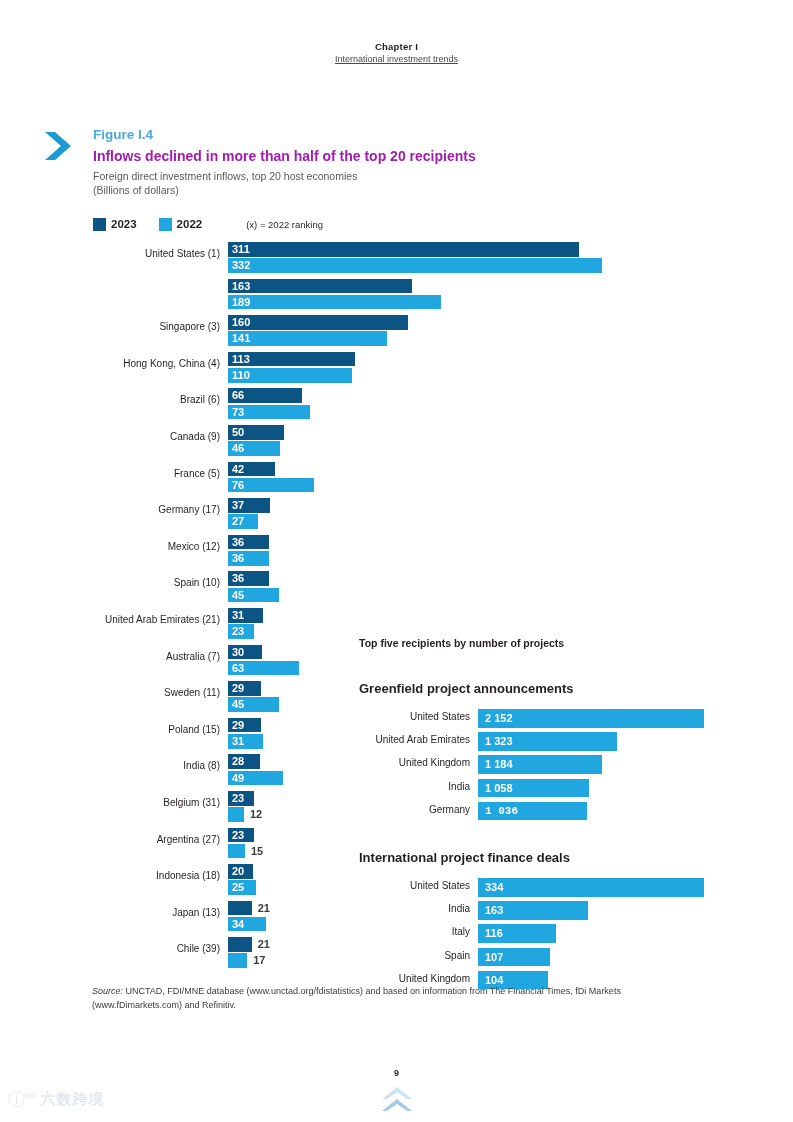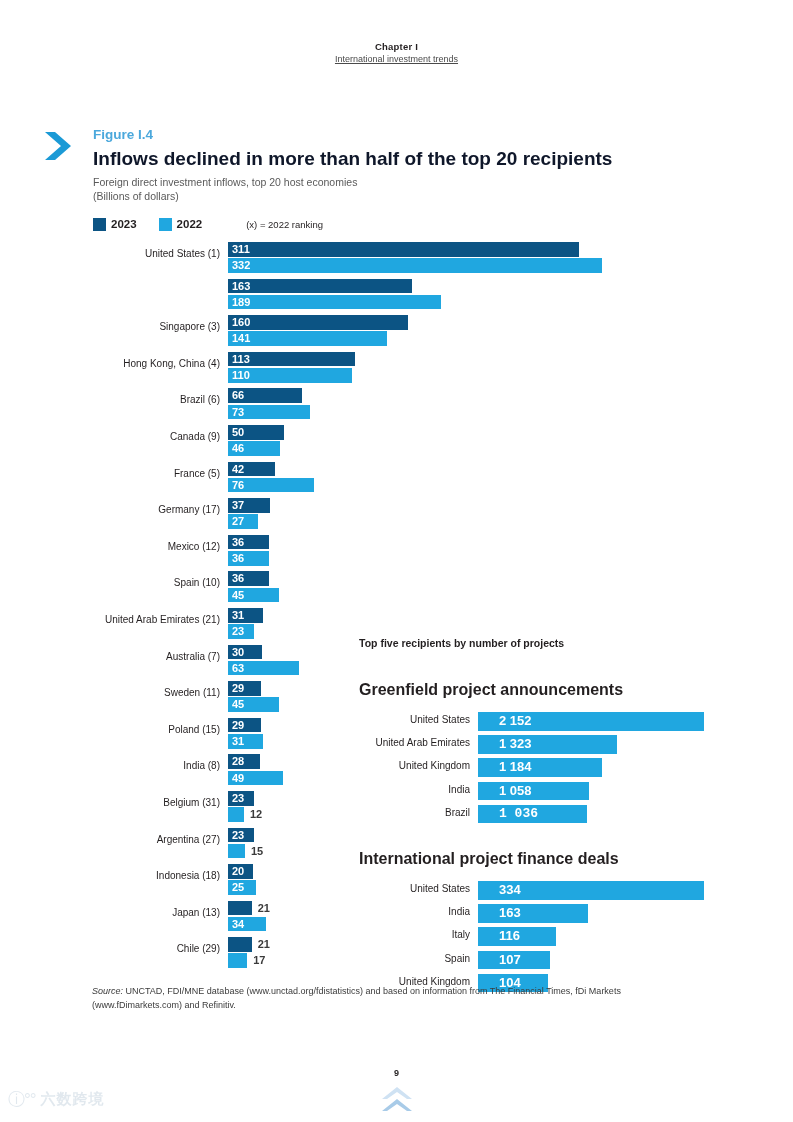--- a/index.html
+++ b/index.html
@@ -15,21 +15,21 @@
 
   
   .runhead{position:absolute;top:41px;left:0;width:793px;text-align:center;}
   .runhead .chap{font-size:9.5px;font-weight:bold;color:#231f20;letter-spacing:.2px;}
   .runhead .sub{font-size:9px;color:#4a4a4a;margin-top:2px;text-decoration:underline;}
 
   
   .figblock{position:absolute;left:93px;top:128px;width:640px;}
   .arrow{position:absolute;left:-52px;top:2px;width:34px;height:32px;}
   .figno{font-size:13.5px;font-weight:bold;color:#4ba8dc;line-height:1.1;}
-  .figtitle{font-size:19px;font-weight:bold;color:#0f172a;margin-top:5px;line-height:1.15;}
+  .figtitle{font-size:14px;font-weight:bold;color:#a21caf;margin-top:5px;line-height:1.15;}
   .figsub{font-size:10.5px;color:#5a5a5a;margin-top:5px;line-height:1.35;}
   .figunit{font-size:10.5px;color:#5a5a5a;line-height:1.35;}
 
   
   .legend{position:absolute;left:93px;top:218px;display:flex;align-items:center;}
   .lg{display:flex;align-items:flex-start;margin-right:22px;}
   .swatch{width:13px;height:13px;margin-right:5px;display:inline-block;}
   .lglab{font-size:11.5px;font-weight:bold;color:#231f20;}
   .lgnote{font-size:9.5px;color:#231f20;margin-left:22px;}
 
@@ -42,27 +42,27 @@
   .bars{position:absolute;left:228px;top:2px;}
   .bar{position:relative;height:14.6px;margin-bottom:1.6px;}
   .bar .fill{position:absolute;left:0;top:0;height:100%;}
   .bar .val{position:absolute;left:4px;top:0px;font-size:11px;font-weight:bold;
             color:#ffffff;line-height:14.6px;}
   .bar .val.out{color:#3b3b3b;}
 
   
   .inset{position:absolute;left:359px;margin-top:20px;}
   .inset-title{font-size:10.5px;font-weight:bold;color:#231f20;}
-  .inset-sub{font-size:16px;font-weight:bold;color:#231f20;text-align:center;}
+  .inset-sub{font-size:13px;font-weight:bold;color:#231f20;text-align:center;}
   .irow{position:relative;height:23.2px;}
   .ilab{position:absolute;left:0;width:111px;text-align:right;top:3px;
         font-size:10px;color:#231f20;}
   .ibar{position:absolute;left:119px;top:1px;height:18.5px;}
   .ibar .ifill{position:absolute;left:0;top:0;height:100%;}
-  .ibar .ival{position:absolute;left:21px;top:0;font-size:13px;font-weight:bold;
+  .ibar .ival{position:absolute;left:7px;top:0;font-size:11px;font-weight:bold;
               color:#ffffff;line-height:18.5px;text-align:center;}
 
   
   .source{position:absolute;left:92px;top:985px;width:600px;
           font-size:9px;color:#3b3b3b;line-height:1.5;}
   .source i{font-style:italic;}
 
   
   .pageno{position:absolute;left:0;top:1068px;width:793px;text-align:center;
           font-size:9px;font-weight:bold;color:#231f20;}
@@ -384,21 +384,21 @@
             <div class="val out" style="left: 29.688px;">21</div>
           </div>
           <div class="bar" style="width: 38.352px;">
             <div class="fill" style="width: 38.352px; background: rgb(32, 167, 224);"></div>
             <div class="val">34</div>
           </div>
         </div>
       </div>
       <div class="row">
         <div class="clabwrap">
-          <div class="clab">Chile (29)</div>
+          <div class="clab">Chile (39)</div>
         </div>
         <div class="bars">
           <div class="bar" style="width: 23.688px;">
             <div class="fill" style="width: 23.688px; background: rgb(12, 84, 132);"></div>
             <div class="val out" style="left: 29.688px;">21</div>
           </div>
           <div class="bar" style="width: 19.176px;">
             <div class="fill" style="width: 19.176px; background: rgb(32, 167, 224);"></div>
             <div class="val out" style="left: 25.176px;">17</div>
           </div>
@@ -435,21 +435,21 @@
           </div>
         </div>
         <div class="irow">
           <div class="ilab">India</div>
           <div class="ibar" style="width: 111.09px;">
             <div class="ifill" style="width: 111.09px; background: rgb(32, 167, 224);"></div>
             <div class="ival">1 058</div>
           </div>
         </div>
         <div class="irow">
-          <div class="ilab">Brazil</div>
+          <div class="ilab">Germany</div>
           <div class="ibar" style="width: 108.78px; font-family: Liberation Mono, monospace;">
             <div class="ifill" style="width: 108.78px; background: rgb(32, 167, 224);"></div>
             <div class="ival">1 036</div>
           </div>
         </div>
       </div>
   </div>
 
   <div class="inset" style="top:830px;">
     <div class="inset-sub">International project finance deals</div>

